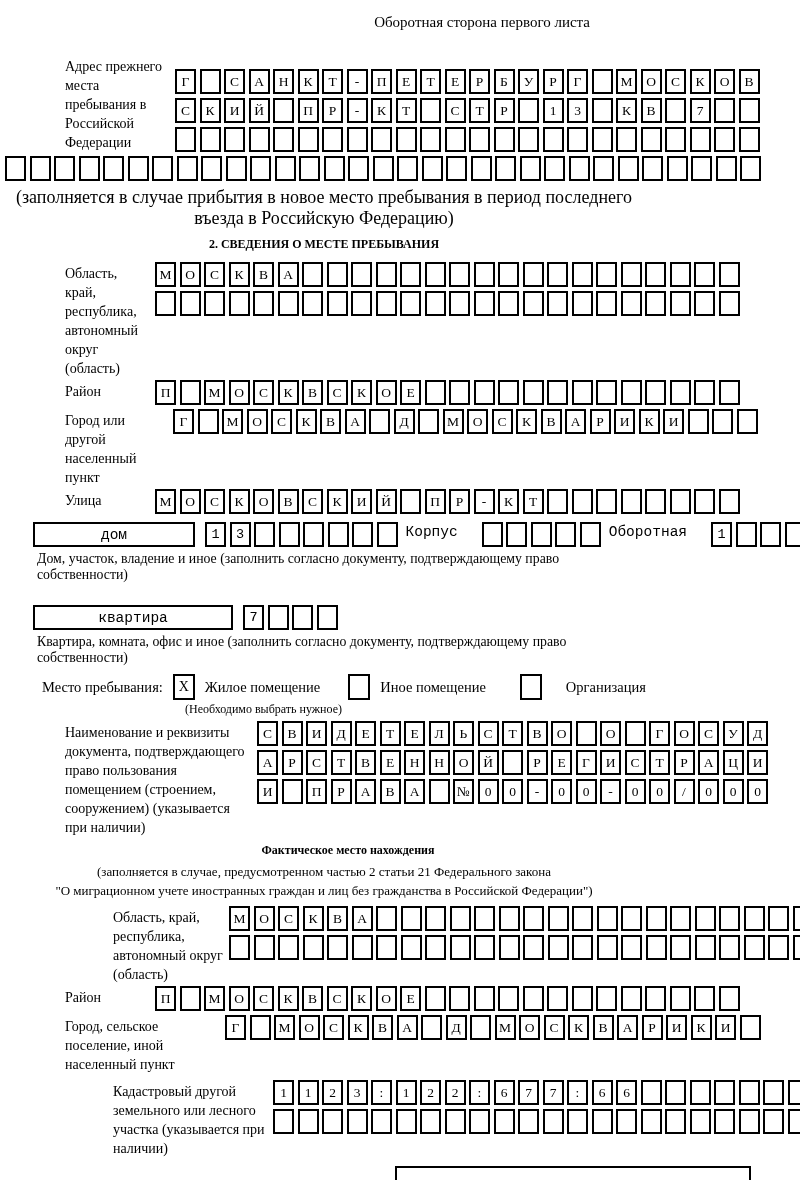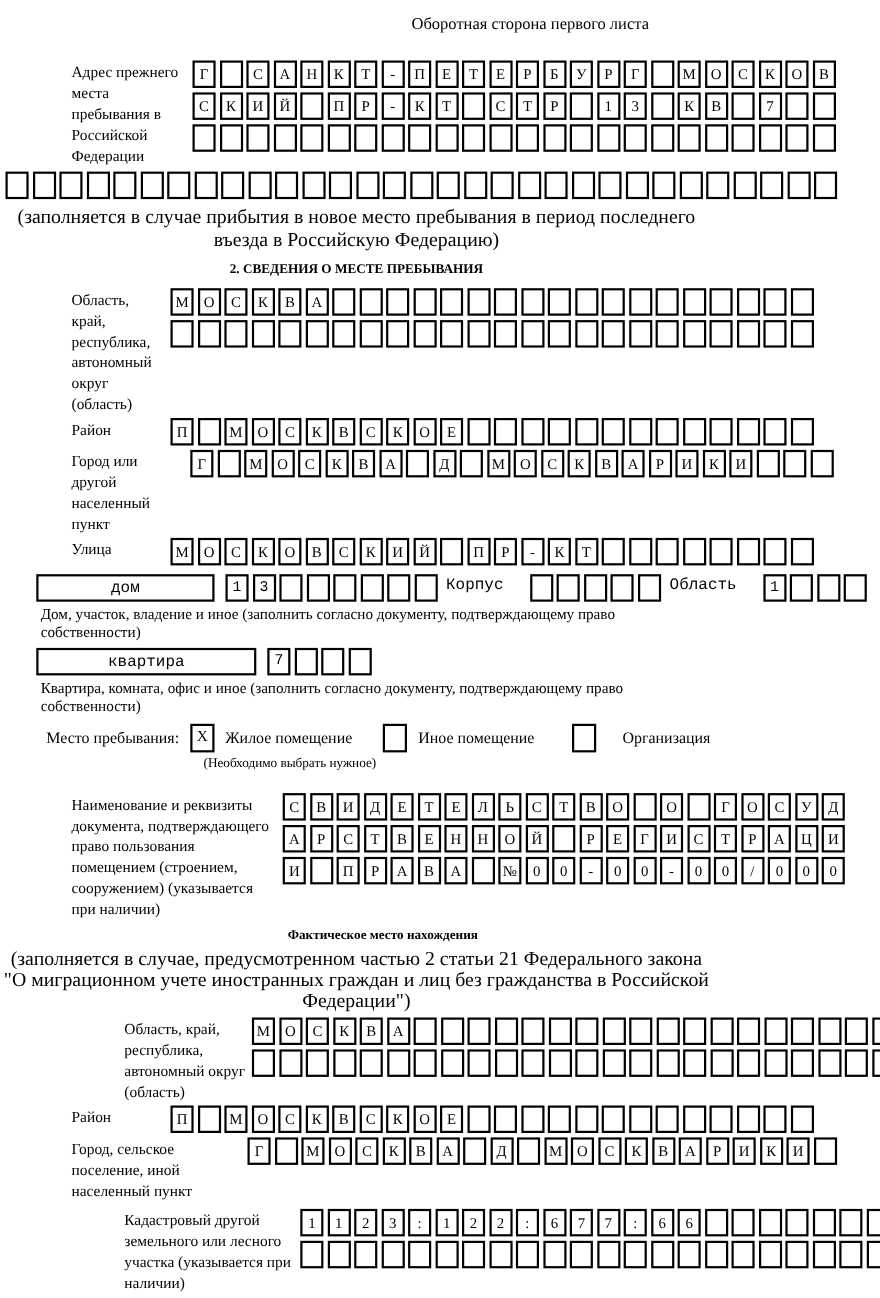--- a/index.html
+++ b/index.html
@@ -42,25 +42,25 @@
   .widebox{border:2px solid #000;height:21px;display:flex;align-items:center;justify-content:center;font-size:14.5px;flex:0 0 auto;background:#fff;}
   .box-dom{width:158px;}
   .box-kv{width:196px;}
   .inline-lbl{font-size:14.5px;padding:2px 24px 0 8px;flex:0 0 auto;}
   .caption{margin-left:37px;margin-top:4px;font-size:13.8px;}
 
   .chk-row{display:flex;align-items:center;margin-left:42px;margin-top:8px;font-size:14.5px;}
   .chkbox{width:18px;height:22px;border:2px solid #000;display:flex;align-items:center;justify-content:center;font-size:14px;flex:0 0 auto;margin:0 10px;background:#fff;}
   .chk-note{margin-left:185px;margin-top:2px;font-size:12px;}
 
-  .fact-note{text-align:center;font-size:18px;line-height:19px;margin-top:4px;}
+  .fact-note{text-align:center;font-size:13px;line-height:19px;margin-top:4px;}
 
   .stamp-box{width:352px;height:172px;border:2px solid #000;margin-left:395px;margin-top:8px;background:#fff;}
 
-  .mt2{margin-top:2px;} .mt4{margin-top:4px;} .mt6{margin-top:6px;padding-left:48px;} .mt8{margin-top:20px;justify-content:space-between;} .mt10{margin-top:10px;} .mt24{margin-top:24px;}
+  .mt2{margin-top:2px;} .mt4{margin-top:4px;} .mt6{margin-top:6px;padding-left:48px;} .mt8{margin-top:4px;justify-content:space-between;} .mt10{margin-top:10px;} .mt24{margin-top:24px;align-items:flex-end;}
 </style>
 </head>
 <body>
 
 <div class="sheet">
 
   <div class="back-note">Оборотная сторона первого листа</div>
 
   <div class="frow mt24">
     <div class="lbl lbl-prev">Адрес прежнего места пребывания в Российской Федерации</div>
@@ -349,31 +349,31 @@
         <span class="cell"></span>
       </div>
     <div class="inline-lbl">Корпус</div>
     <div class="cellrow">
         <span class="cell"></span>
         <span class="cell"></span>
         <span class="cell"></span>
         <span class="cell"></span>
         <span class="cell"></span>
       </div>
-    <div class="inline-lbl">Область</div>
+    <div class="inline-lbl">Оборотная</div>
     <div class="cellrow">
         <span class="cell">1</span>
         <span class="cell"></span>
         <span class="cell"></span>
         <span class="cell"></span>
       </div>
   </div>
   <div class="caption">Дом, участок, владение и иное (заполнить согласно документу, подтверждающему право собственности)</div>
 
-  <div class="house-row" style="margin-top:6px;">
+  <div class="house-row" style="margin-top:22px;">
     <div class="widebox box-kv">квартира</div>
     <div style="width:10px;flex:0 0 auto;"></div>
     <div class="cellrow">
         <span class="cell">7</span>
         <span class="cell"></span>
         <span class="cell"></span>
         <span class="cell"></span>
       </div>
   </div>
   <div class="caption">Квартира, комната, офис и иное (заполнить согласно документу, подтверждающему право собственности)</div>

